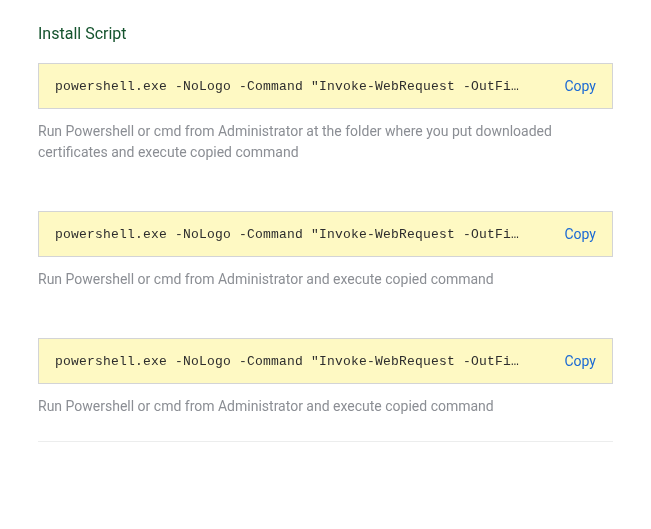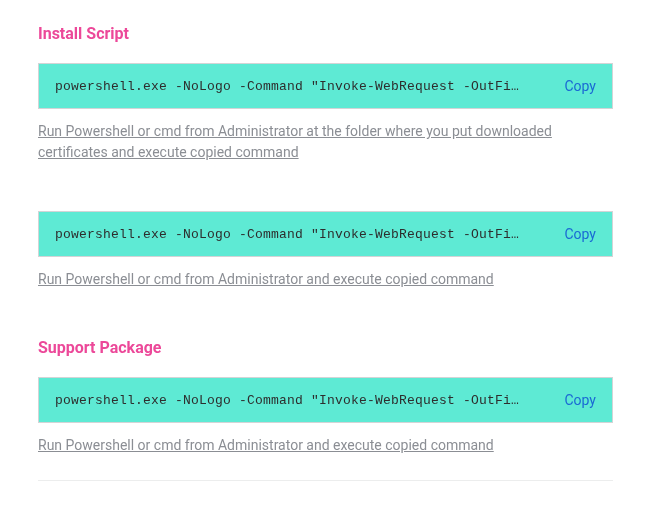--- a/index.html
+++ b/index.html
@@ -14,30 +14,30 @@
       padding: 24px 38px 20px 38px;
     }
     .section {
       margin-bottom: 48px;
     }
     .section:last-of-type {
       margin-bottom: 16px;
     }
     .section-heading {
       font-size: 16px;
-      font-weight: 700;
-      color: #ec4899;
+      font-weight: 400;
+      color: #14532d;
       margin-bottom: 20px;
     }
     .code-block {
       display: flex;
       align-items: center;
       justify-content: space-between;
       border: 1px solid #d3d4d6;
-      background: #5eead4;
+      background: #fef9c3;
       padding: 14px 16px;
       margin-bottom: 12px;
     }
     .code-text {
       font-family: "SFMono-Regular", Consolas, "Liberation Mono", Menlo, Courier, monospace;
       font-size: 13px;
       color: #2d2d2d;
       white-space: nowrap;
       overflow: hidden;
       text-overflow: ellipsis;
@@ -52,21 +52,20 @@
       font-size: 14px;
       font-weight: 400;
       cursor: pointer;
       font-family: inherit;
       padding: 0;
     }
     .hint-text {
       font-size: 14px;
       color: #8b8e94;
       line-height: 1.5;
-      text-decoration: underline;
     }
     .bottom-rule {
       border: none;
       border-top: 1px solid #eceded;
       margin-top: 24px;
       width: 100%;
     }
   </style>
 </head>
 <body>
@@ -82,21 +81,20 @@
 
 <div class="section">
   <div class="code-block">
     <span class="code-text">powershell.exe -NoLogo -Command "Invoke-WebRequest -OutFi…</span>
     <button class="copy-button">Copy</button>
   </div>
   <p class="hint-text">Run Powershell or cmd from Administrator and execute copied command</p>
 </div>
 
 <div class="section">
-  <h3 class="section-heading">Support Package</h3>
   <div class="code-block">
     <span class="code-text">powershell.exe -NoLogo -Command "Invoke-WebRequest -OutFi…</span>
     <button class="copy-button">Copy</button>
   </div>
   <p class="hint-text">Run Powershell or cmd from Administrator and execute copied command</p>
 </div>
 
 <hr class="bottom-rule">
 
 </body></html>

